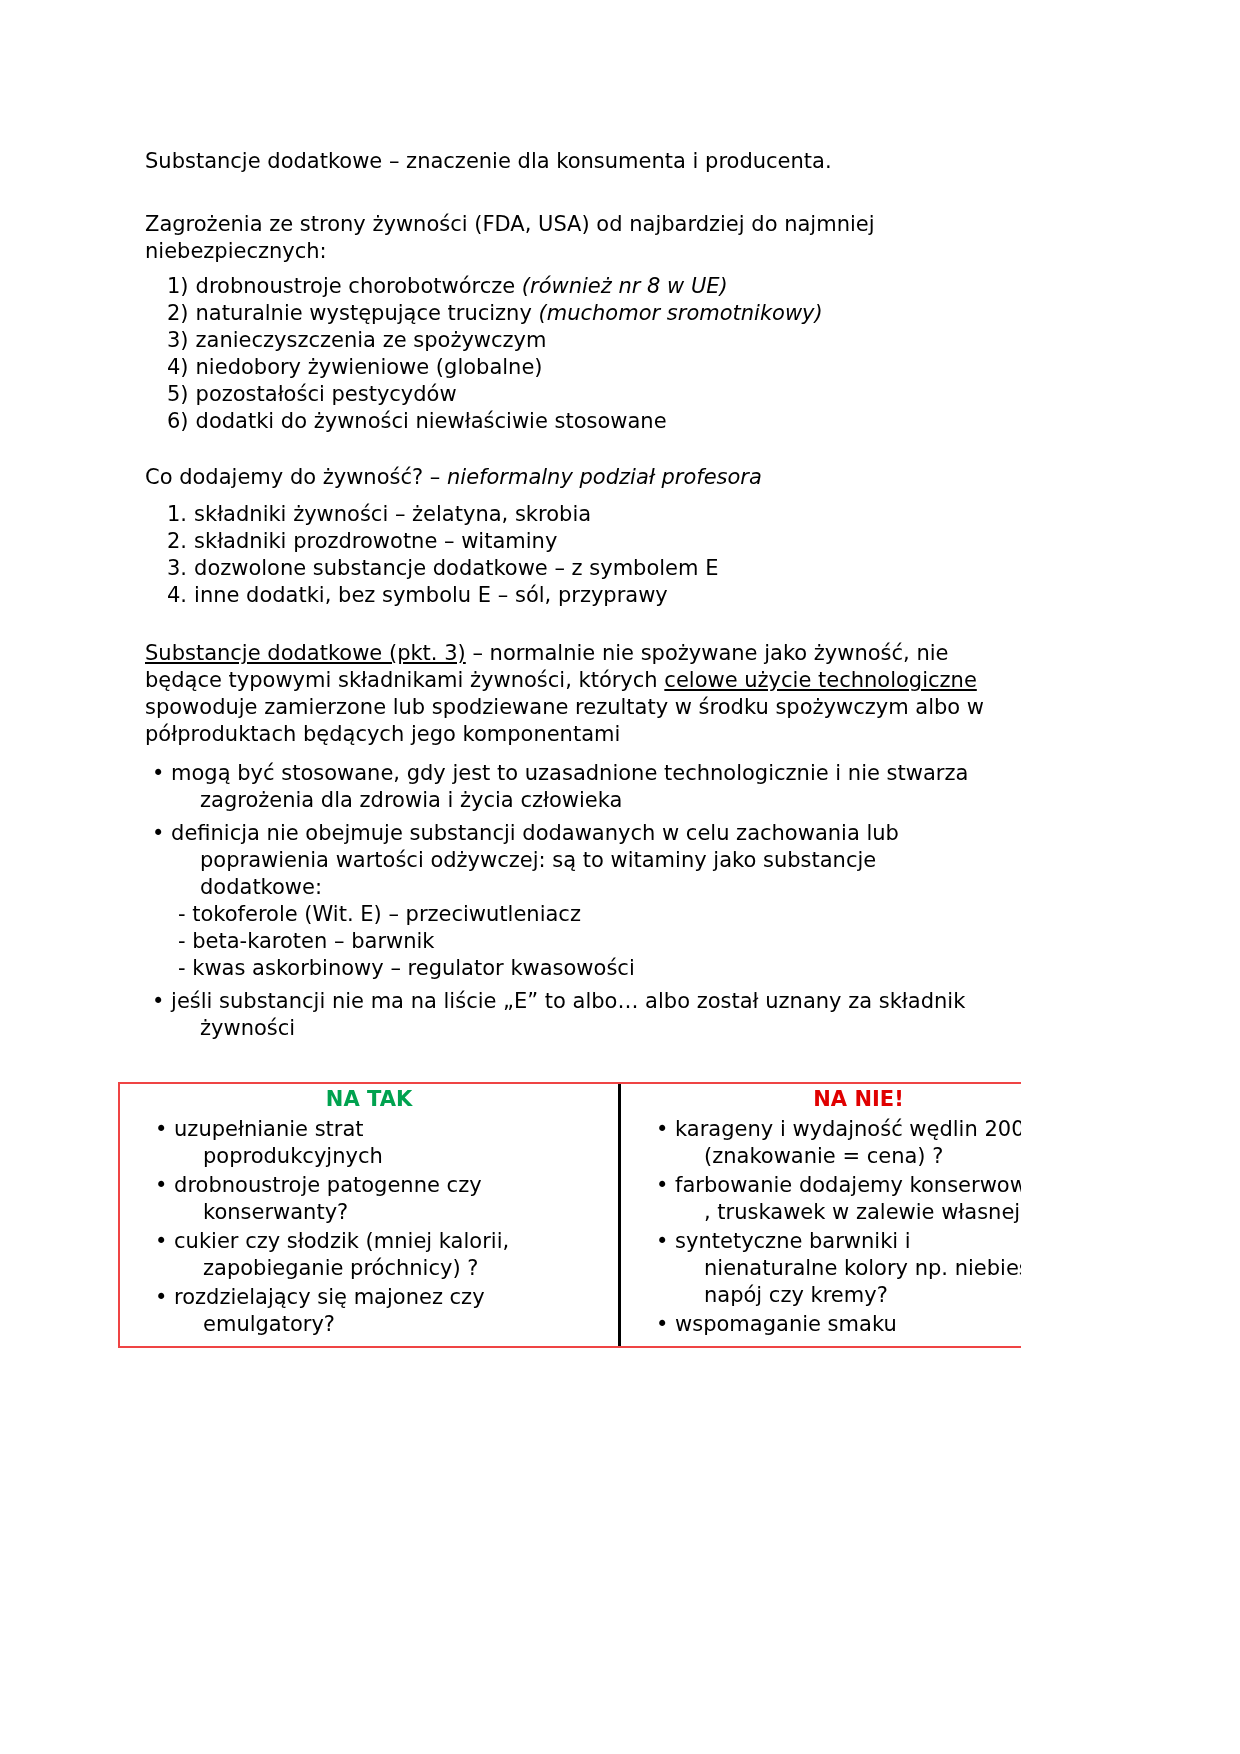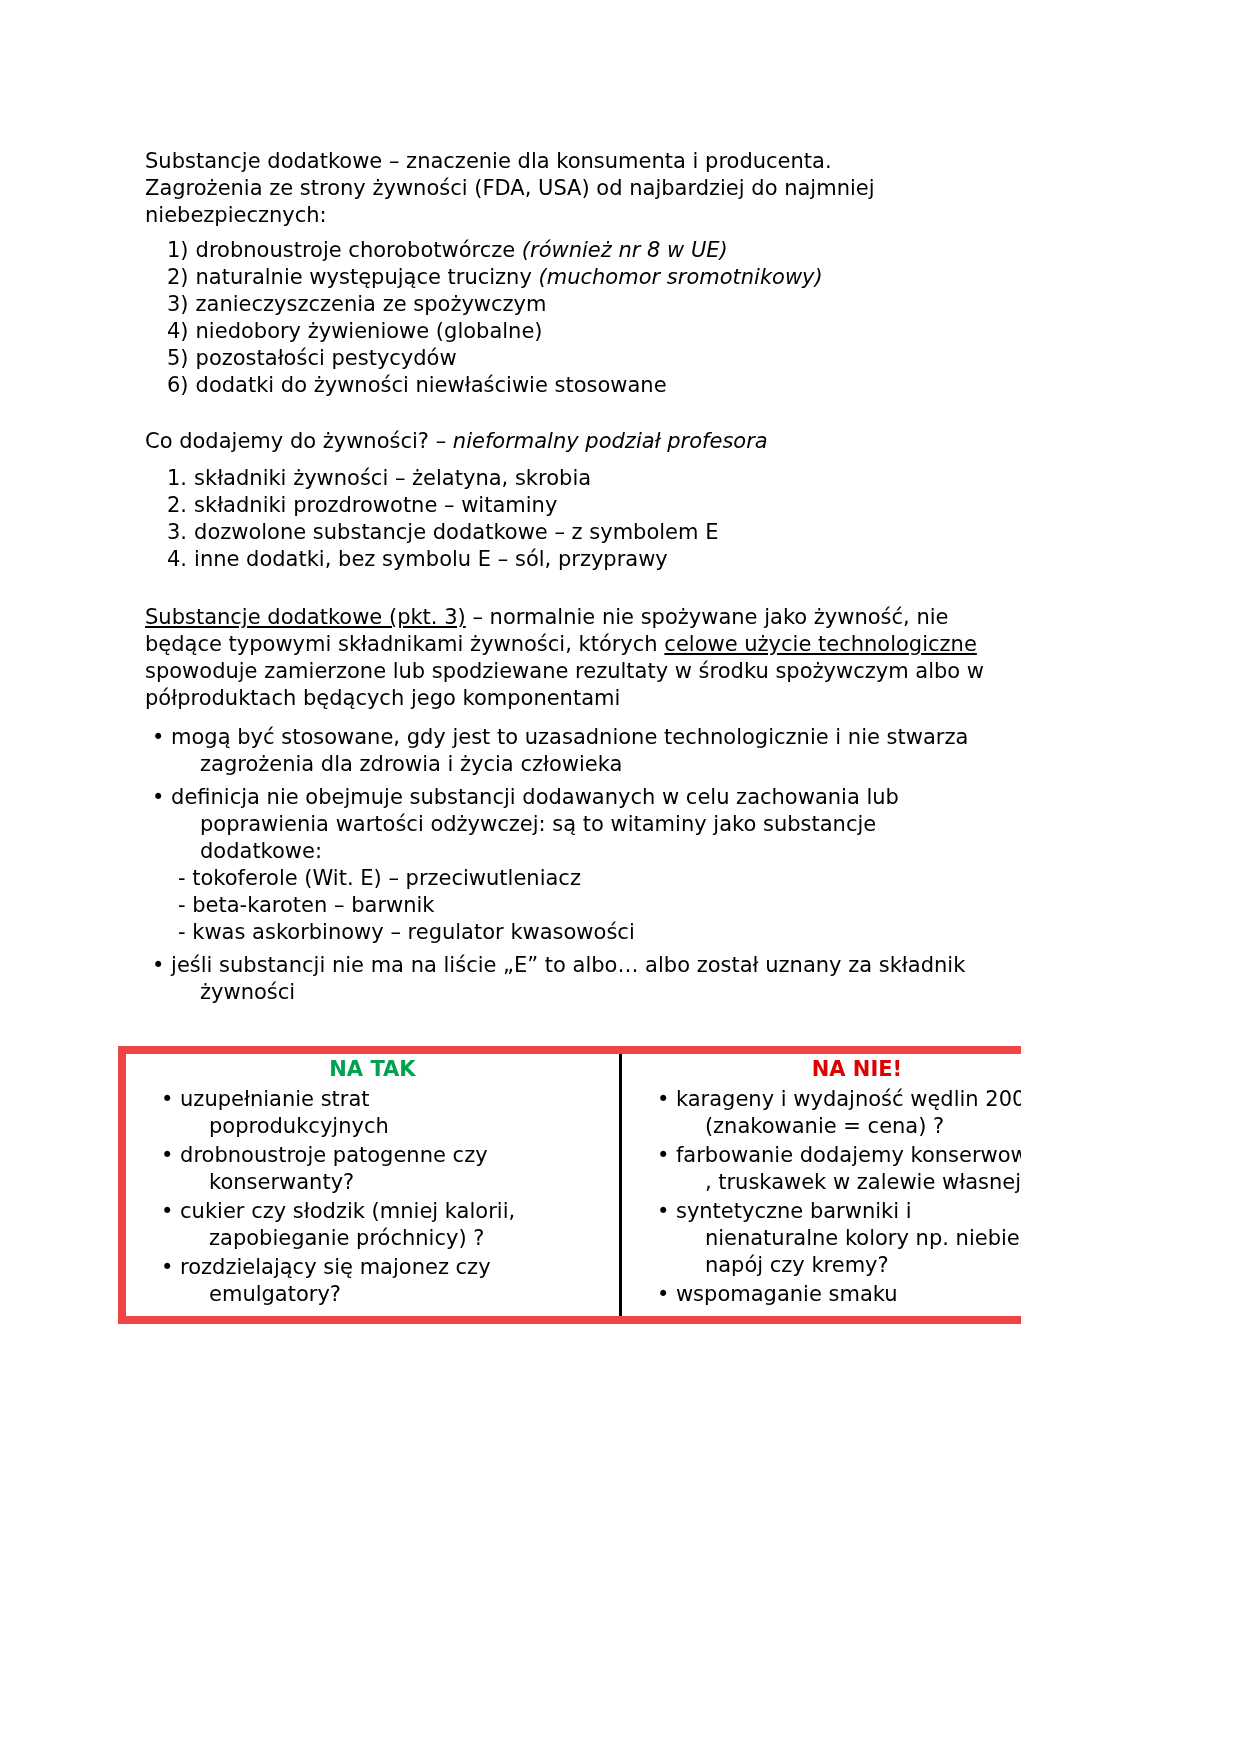--- a/index.html
+++ b/index.html
@@ -6,34 +6,34 @@
   body{
     width:1240px;height:1754px;background:#ffffff;color:#000;
     font-family:"DejaVu Sans","Liberation Sans",sans-serif;
     font-size:21px;line-height:27px;
   }
   .doc{position:relative;width:1021px;height:1754px;overflow:hidden}
   .content{position:absolute;left:145px;top:148px;width:930px}
   p,ol,ul{margin:0;padding:0}
   li{list-style:none}
   .pre{white-space:pre-line}
-  .lead{}
+  .lead{margin-top:36px}
   .numlist{margin-top:8px;padding-left:22px}
   .num{padding-right:7px}
   .it{font-style:italic}
   .lead2{margin-top:29px}
   .numlist2{margin-top:10px}
   .para{margin-top:31px}
   .u{text-decoration:underline}
   .bullets{margin-top:12px}
   .bullets>li{padding-left:55px;text-indent:-48px}
   .bullets>li::before{content:"• "}
   .bullets>li+li{margin-top:6px}
   .sub{margin-left:-22px;text-indent:0}
-  .tbl{display:flex;width:982px;margin:40px 0 0 -27px;border:8px solid #ef4444;box-sizing:border-box;background:#fff}
+  .tbl{display:flex;width:982px;margin:40px 0 0 -27px;border:2px solid #ef4444;box-sizing:border-box;background:#fff}
   .col{box-sizing:border-box}
   .colL{width:501px;border-right:3px solid #000}
   .colR{width:475px}
   .hdr{text-align:center;font-weight:bold;padding-top:2px}
   .cellList{margin:3px 0 0;padding:0 6px 8px 28px}
   .cellList>li{padding-left:55px;text-indent:-48px;white-space:pre-line}
   .cellList>li::before{content:"• "}
   .cellList>li+li{margin-top:2px}
 </style>
 </head>
@@ -49,21 +49,21 @@
 
     <ol class="numlist">
       <li><span class="num">1)</span><span>drobnoustroje chorobotwórcze </span><i class="it">(również nr 8 w UE)</i></li>
       <li><span class="num">2)</span><span>naturalnie występujące trucizny </span><i class="it">(muchomor sromotnikowy)</i></li>
       <li><span class="num">3)</span><span>zanieczyszczenia ze spożywczym</span></li>
       <li><span class="num">4)</span><span>niedobory żywieniowe (globalne)</span></li>
       <li><span class="num">5)</span><span>pozostałości pestycydów</span></li>
       <li><span class="num">6)</span><span>dodatki do żywności niewłaściwie stosowane</span></li>
     </ol>
 
-    <p class="lead2"><span>Co dodajemy do żywności? – </span><i class="it">nieformalny podział profesora</i></p>
+    <p class="lead2"><span>Co dodajemy do żywność? – </span><i class="it">nieformalny podział profesora</i></p>
 
     <ol class="numlist numlist2">
       <li><span class="num">1.</span><span>składniki żywności – żelatyna, skrobia</span></li>
       <li><span class="num">2.</span><span>składniki prozdrowotne – witaminy</span></li>
       <li><span class="num">3.</span><span>dozwolone substancje dodatkowe – z symbolem E</span></li>
       <li><span class="num">4.</span><span>inne dodatki, bez symbolu E – sól, przyprawy</span></li>
     </ol>
 
     <p class="para pre"><span class="u">Substancje dodatkowe (pkt. 3)</span><span> – normalnie nie spożywane jako żywność, nie
 będące typowymi składnikami żywności, których </span><span class="u">celowe użycie technologiczne</span><span>

